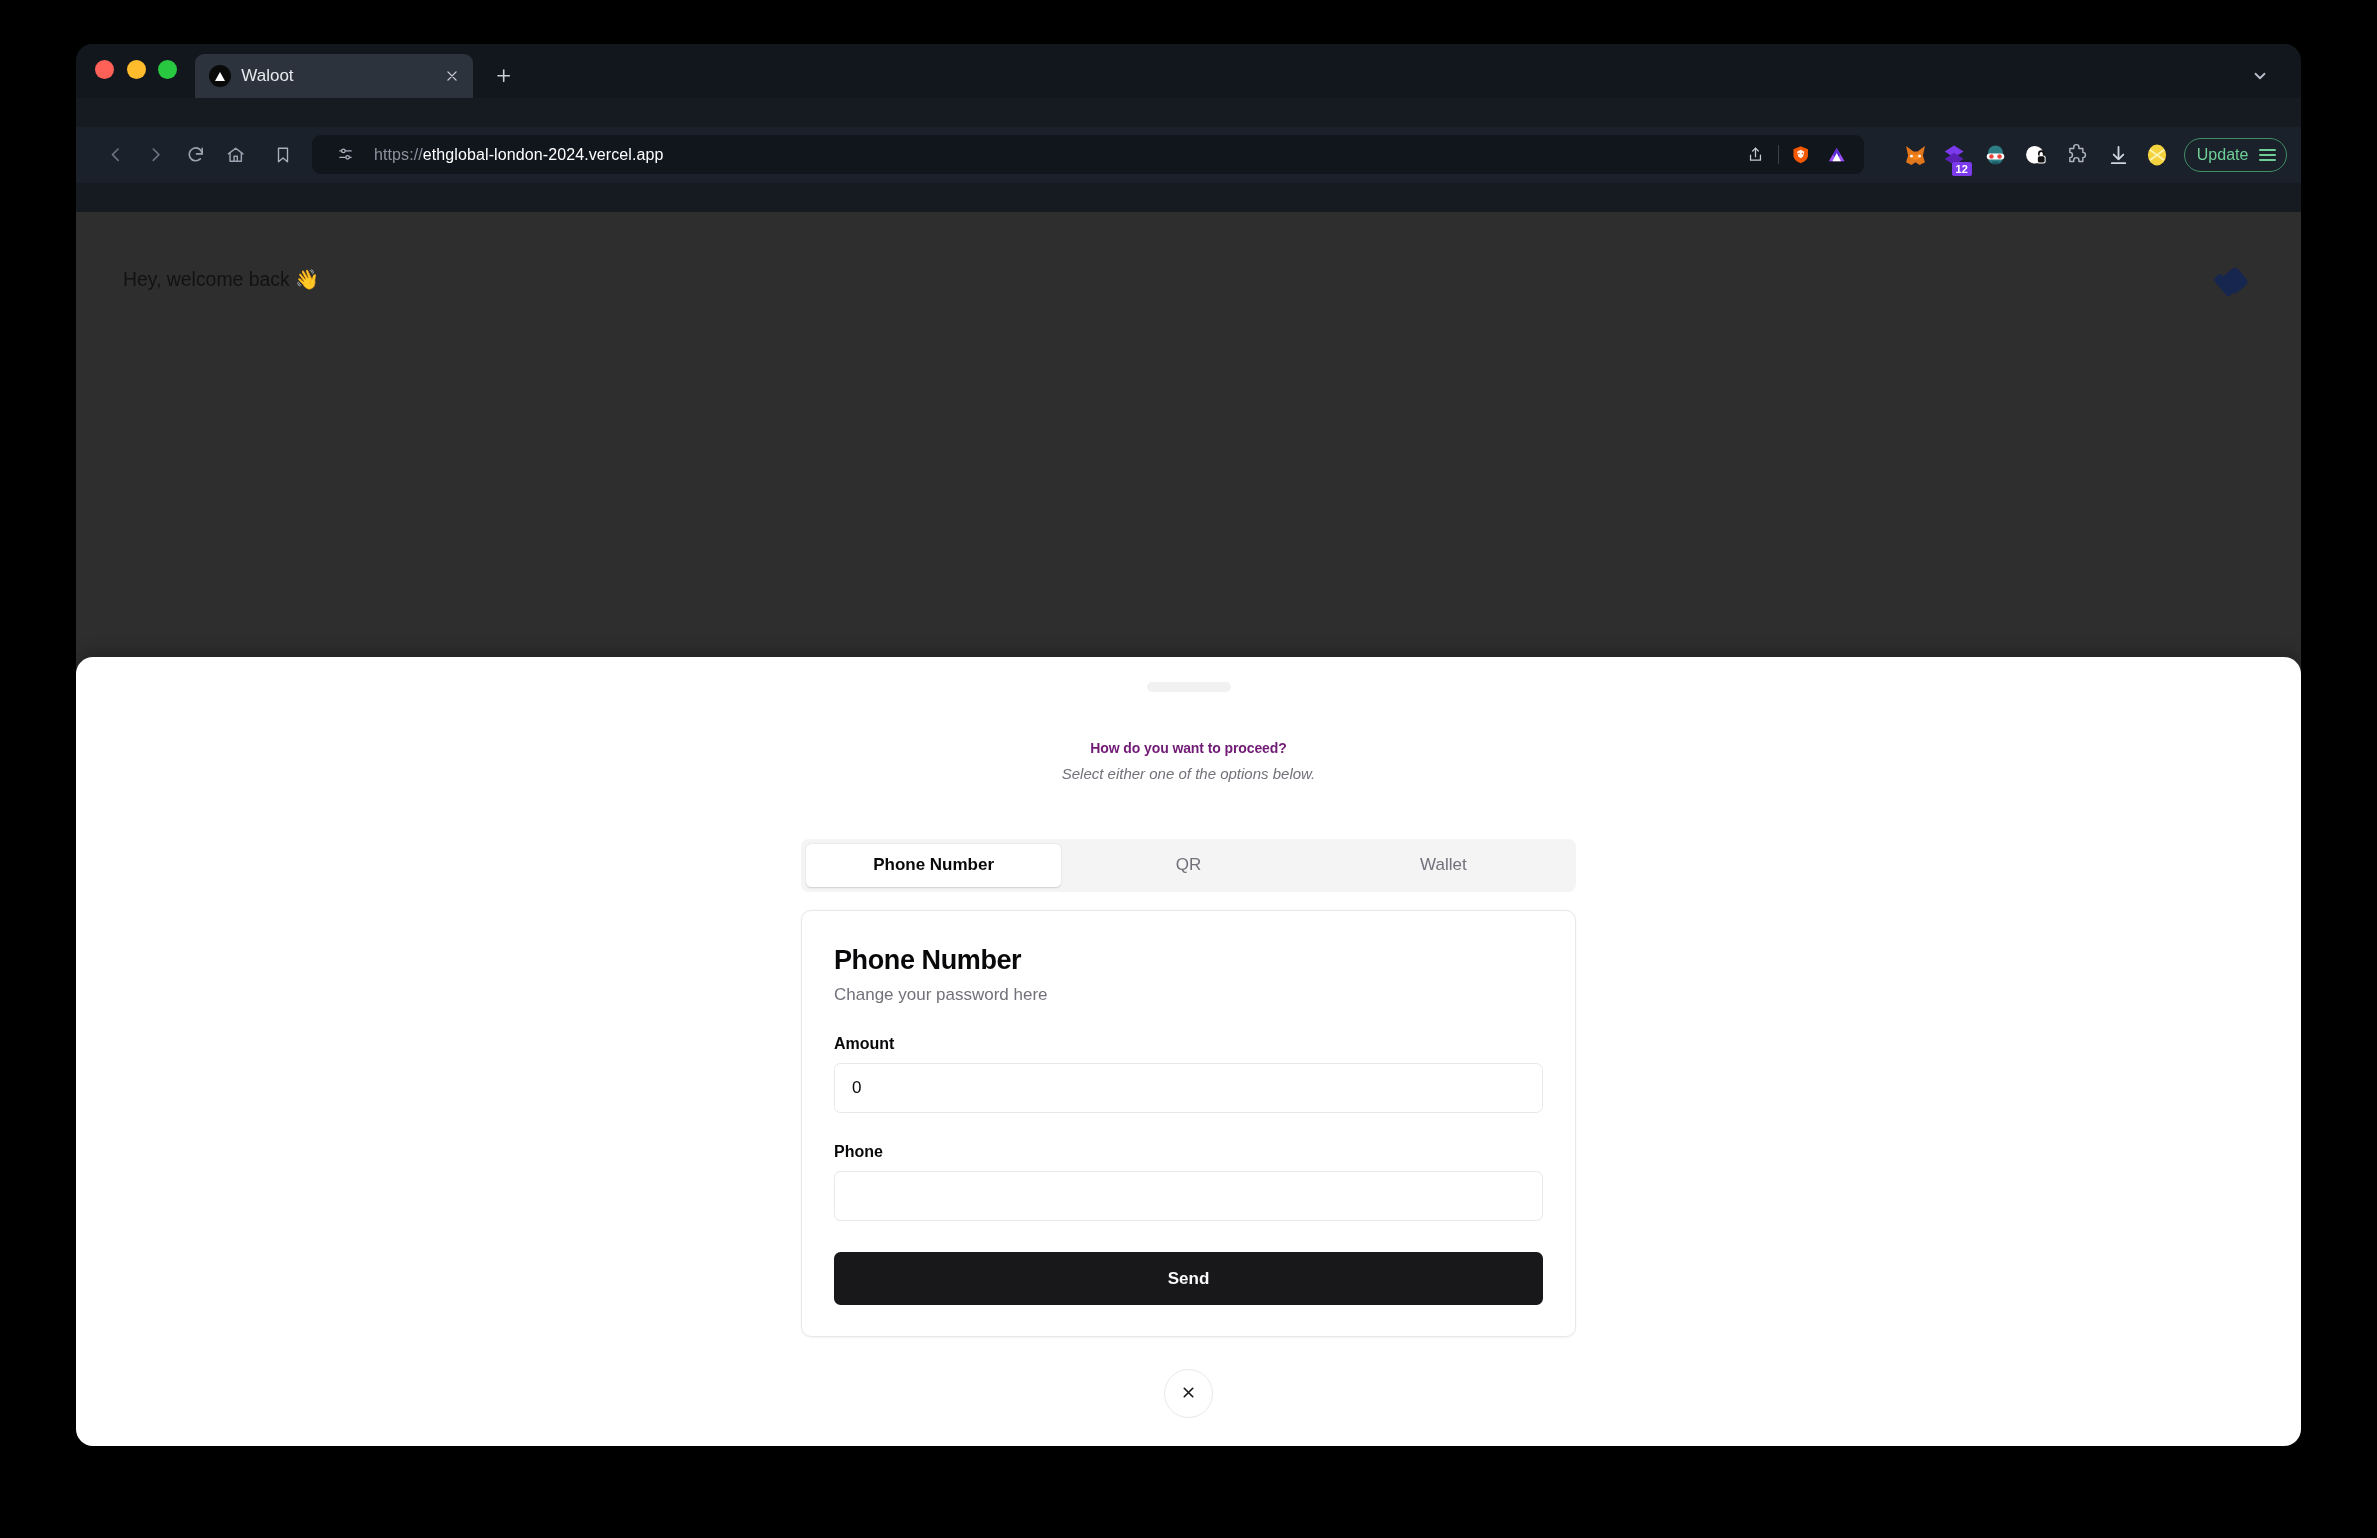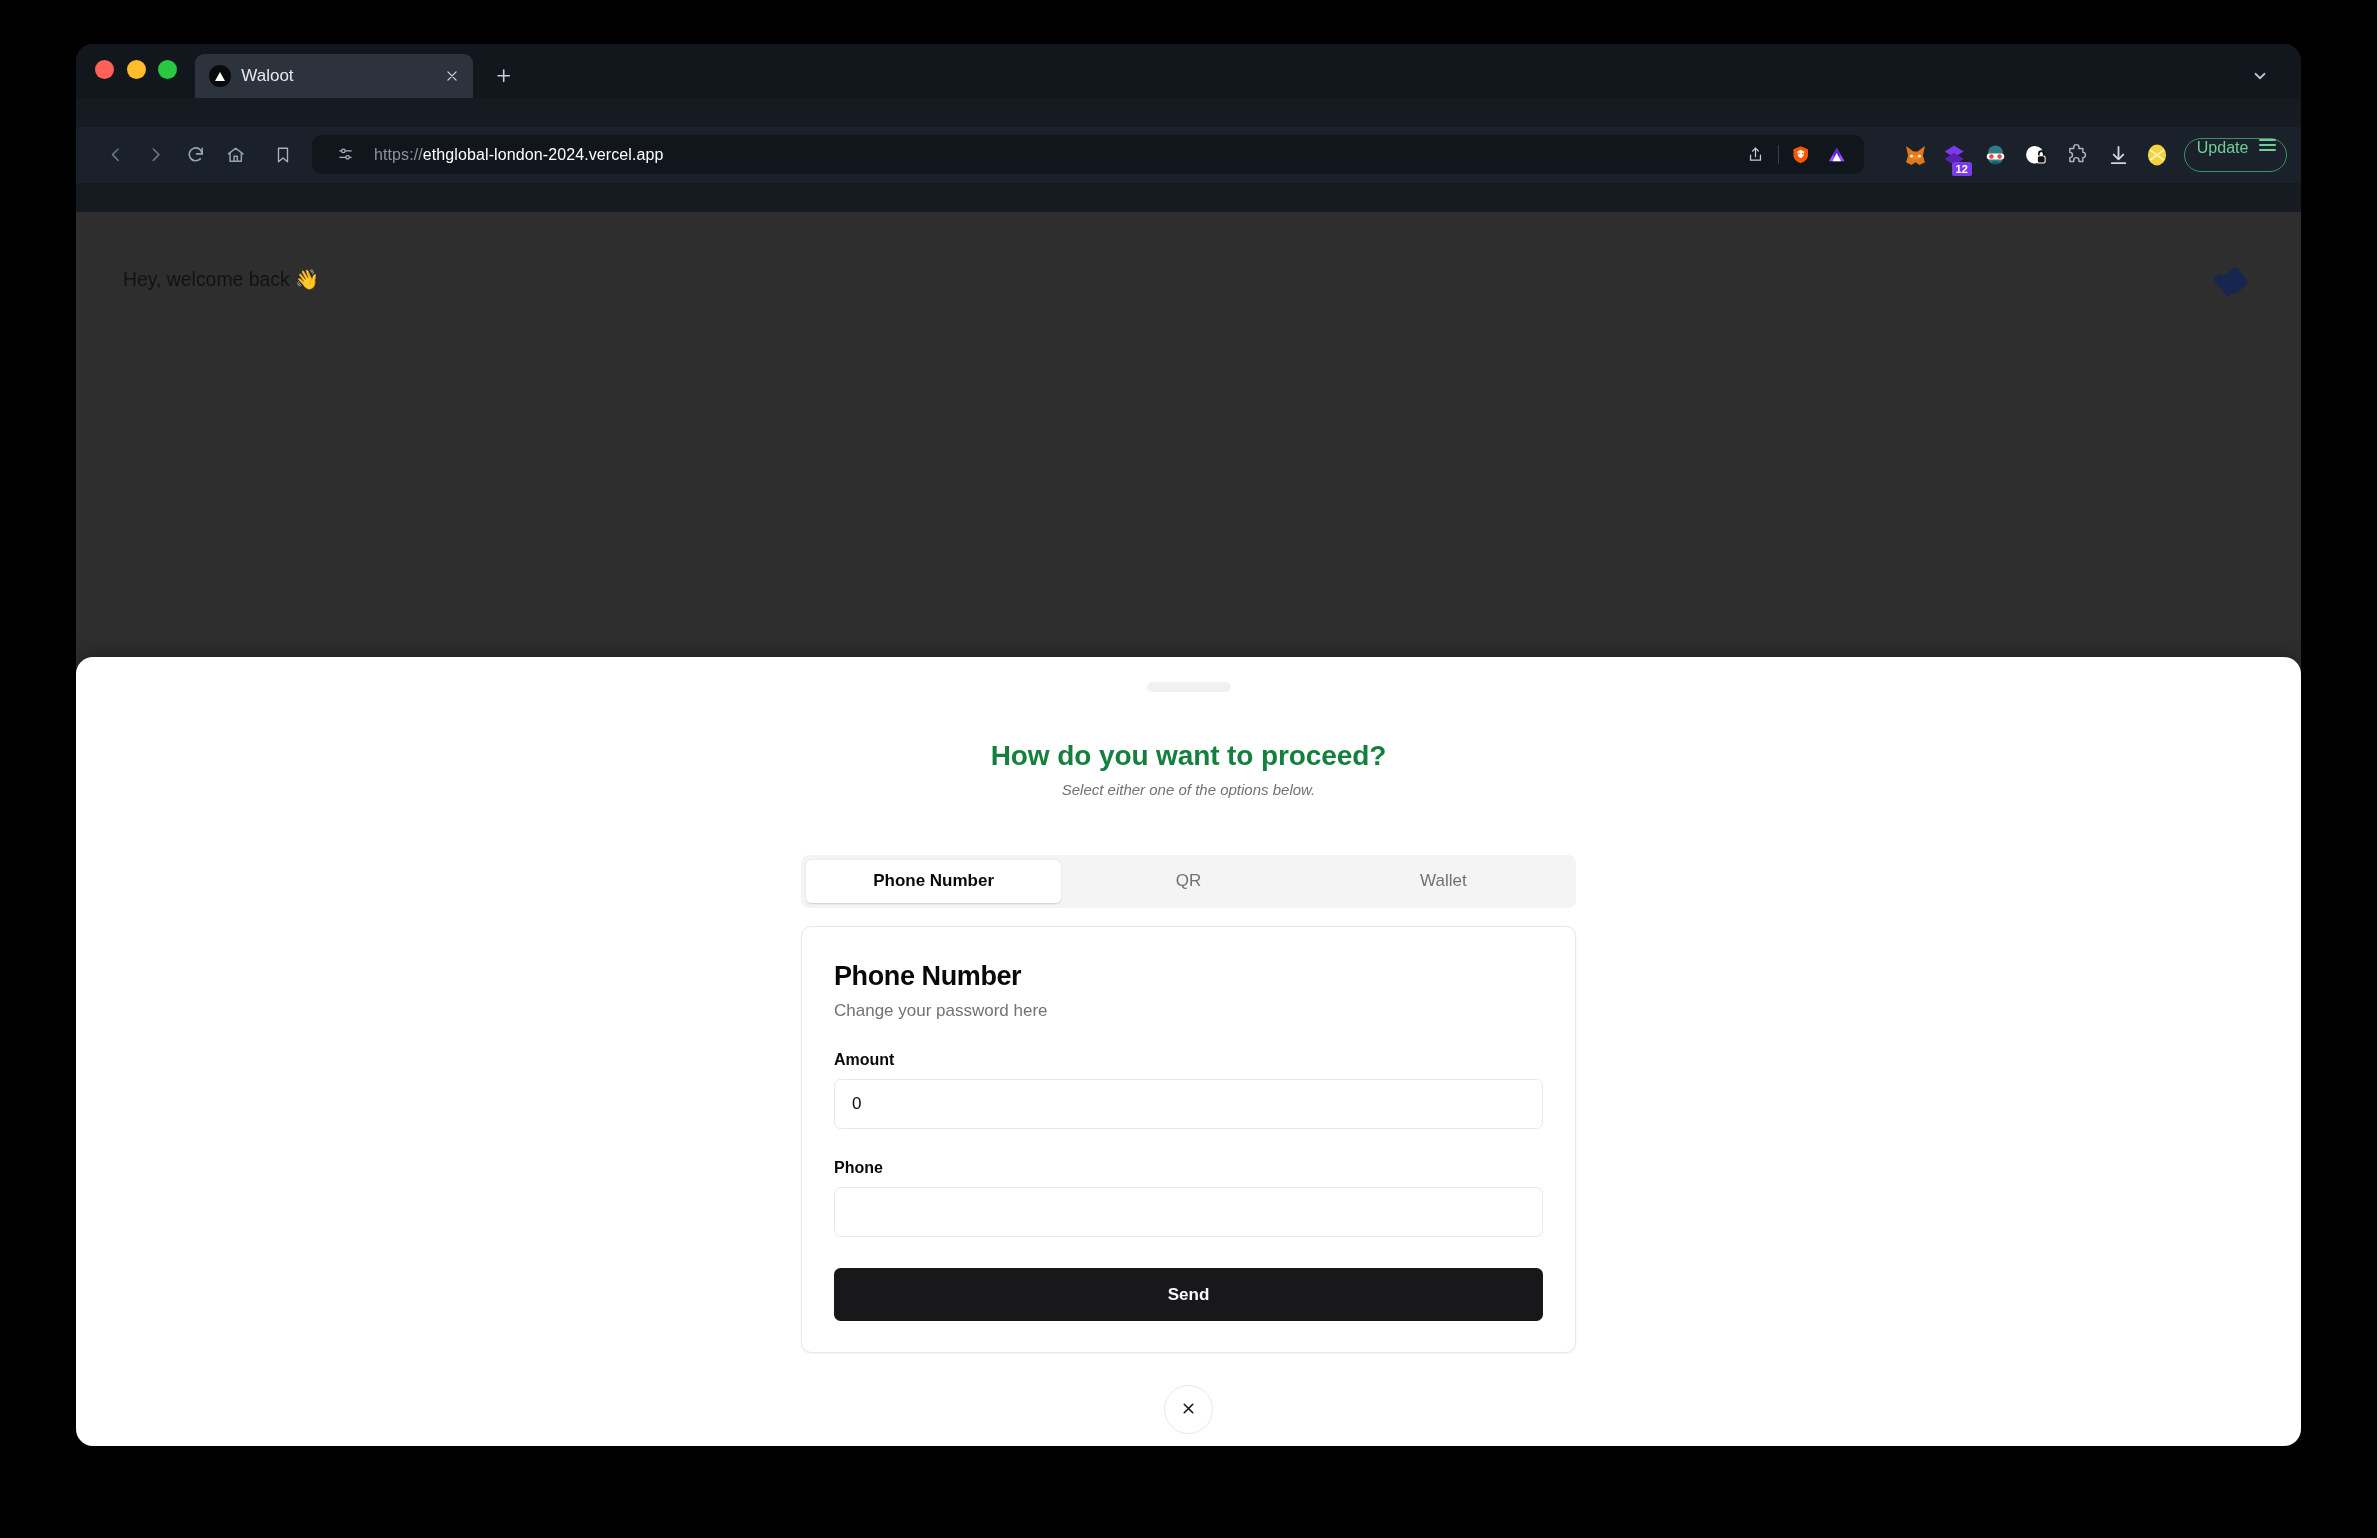--- a/index.html
+++ b/index.html
@@ -162,21 +162,21 @@
     background: #7c3aed; color: #fff;
     font-size: 11px; font-weight: 700;
     padding: 1.3px 3.9px; border-radius: 2.6px;
     line-height: 1.1;
   }
   .update-btn {
     height: 34px;
     border: 1.3px solid #3f8f63;
     border-radius: 17px;
     color: #6fcf97;
-    display: flex; gap: 10.3px;
+    display: flex; align-items: center; gap: 10.3px;
     padding: 0 10.3px 0 11.6px;
     font-size: 16px;
     margin-left: 9px;
   }
   .burger { display: flex; flex-direction: column; gap: 3.2px; }
   .burger i { display: block; width: 17px; height: 1.9px; background: #6fcf97; border-radius: 1.3px; }
 
   
   .viewport {
     flex: 1;
@@ -216,21 +216,21 @@
     align-items: center;
     padding-top: 19.4px;
   }
   .grabber {
     width: 84px; height: 10.3px;
     background: #f1f1f1; border-radius: 6.5px;
     margin-top: 5.2px;
   }
   .sheet-title {
     margin-top: 48px;
-    font-size: 28px; font-weight: 700; color: #15803d;
+    font-size: 14px; font-weight: 700; color: #701a75;
     letter-spacing: -0.1px;
   }
   .sheet-sub {
     margin-top: 9px;
     font-size: 15px; color: #71717a; font-style: italic;
   }
 
   .tabs {
     margin-top: 57px;
     width: 775px; height: 53px;

